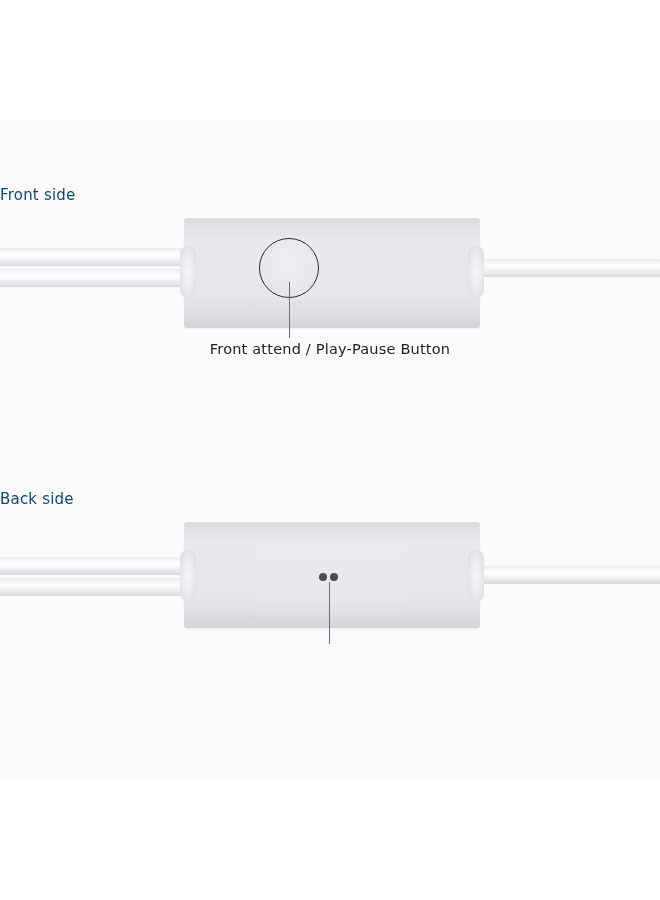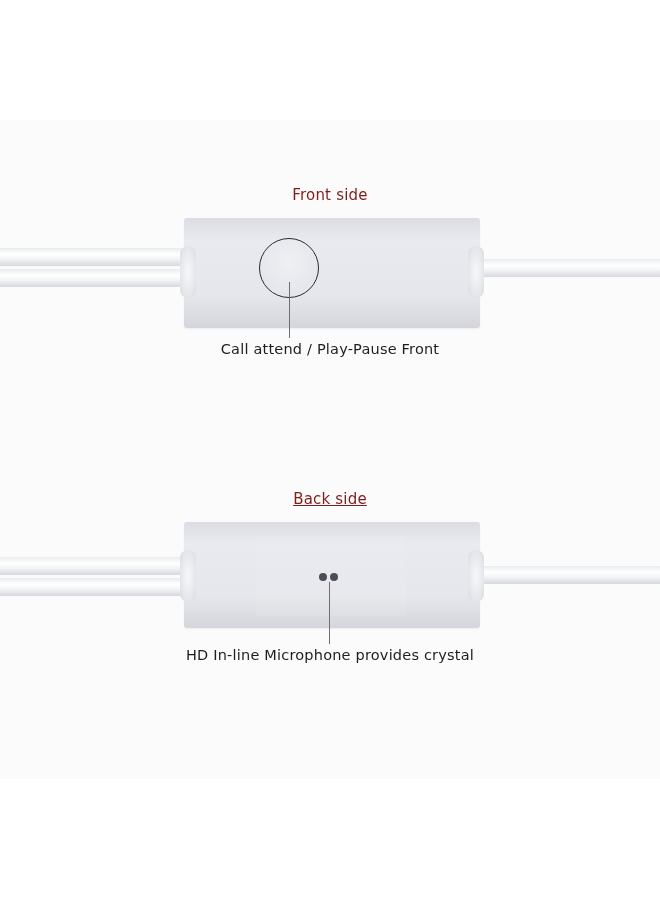--- a/index.html
+++ b/index.html
@@ -6,22 +6,22 @@
     body {
       width: 660px; height: 900px; position: relative; overflow: hidden;
       background: #ffffff;
       font-family: "DejaVu Sans", "Liberation Sans", sans-serif;
     }
     .band {
       position: absolute; left: 0; top: 120px; width: 660px; height: 659px;
       background: #fbfbfb;
     }
     .label {
-      position: absolute; left: 0; width: 660px; text-align: center;
-      color: #7f1d1d; font-size: 15px; letter-spacing: 0.2px;
+      position: absolute; left: 0; width: 660px; text-align: left;
+      color: #0c4a6e; font-size: 15px; letter-spacing: 0.2px;
     }
     .caption {
       position: absolute; left: 0; width: 660px; text-align: center;
       color: #1e1e1e; font-size: 14.5px; line-height: 19px; letter-spacing: 0.2px;
     }
     .cable {
       position: absolute; height: 18px; border-radius: 9px;
       background: linear-gradient(to bottom, #e9ecef 0%, #ffffff 35%, #f4f5f7 60%, #d6d9dd 100%);
     }
     .module {
@@ -66,32 +66,31 @@
 <div class="cable" style="left:-10px; top:269px; width:200px;"></div>
 <div class="cable" style="left:470px; top:259px; width:200px;"></div>
 
 <div class="module" style="left:184px; top:218px;">
   <div class="notch-l"></div>
   <div class="notch-r"></div>
   <div class="button-ring" style="left:75px; top:20px;"></div>
 </div>
 <div class="leader" style="left:289px; top:282px; height:56px;"></div>
 
-<div class="caption" style="top:340px;">Call attend / Play-Pause Front</div>
+<div class="caption" style="top:340px;">Front attend / Play-Pause Button</div>
 
-<div class="label" style="top:490px;text-decoration:underline;">Back side</div>
+<div class="label" style="top:490px;">Back side</div>
 
 <div class="cable" style="left:-10px; top:557px; width:200px;"></div>
 <div class="cable" style="left:-10px; top:578px; width:200px;"></div>
 <div class="cable" style="left:468px; top:566px; width:202px;"></div>
 
 <div class="module" style="left:184px; top:522px; height:106px;">
   <div class="notch-l"></div>
   <div class="notch-r"></div>
   <div class="panel"></div>
   <div class="mic-dot" style="left:135px; top:51px;"></div>
   <div class="mic-dot" style="left:146px; top:51px;"></div>
 </div>
 <div class="leader" style="left:329px; top:582px; height:62px;"></div>
 
 <div class="caption" style="top:646px;">
-  <div>HD In-line Microphone provides crystal</div>
 </div>
 
 </body></html>

